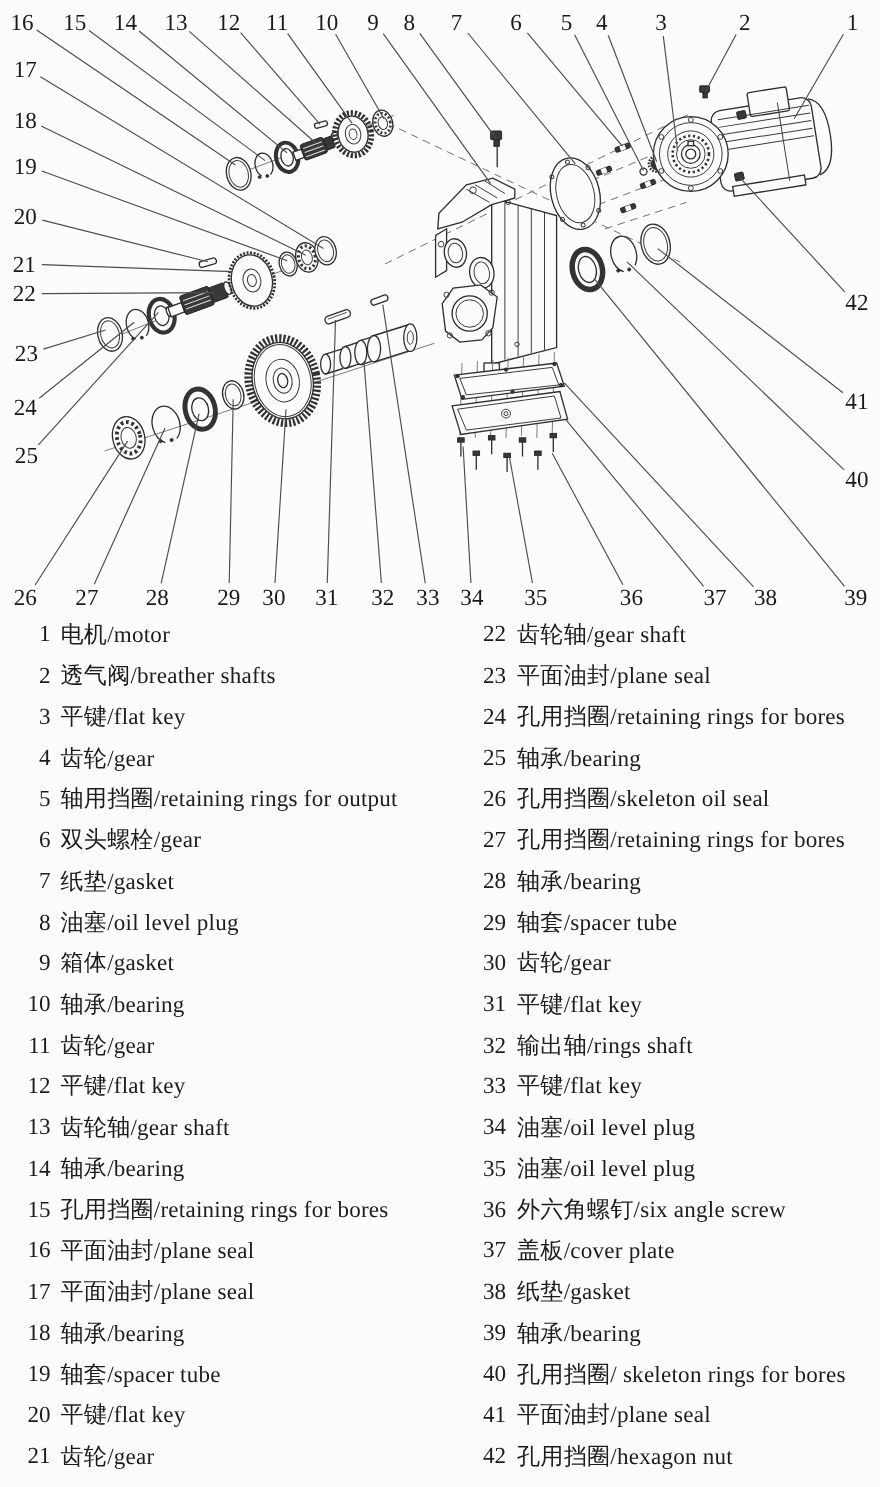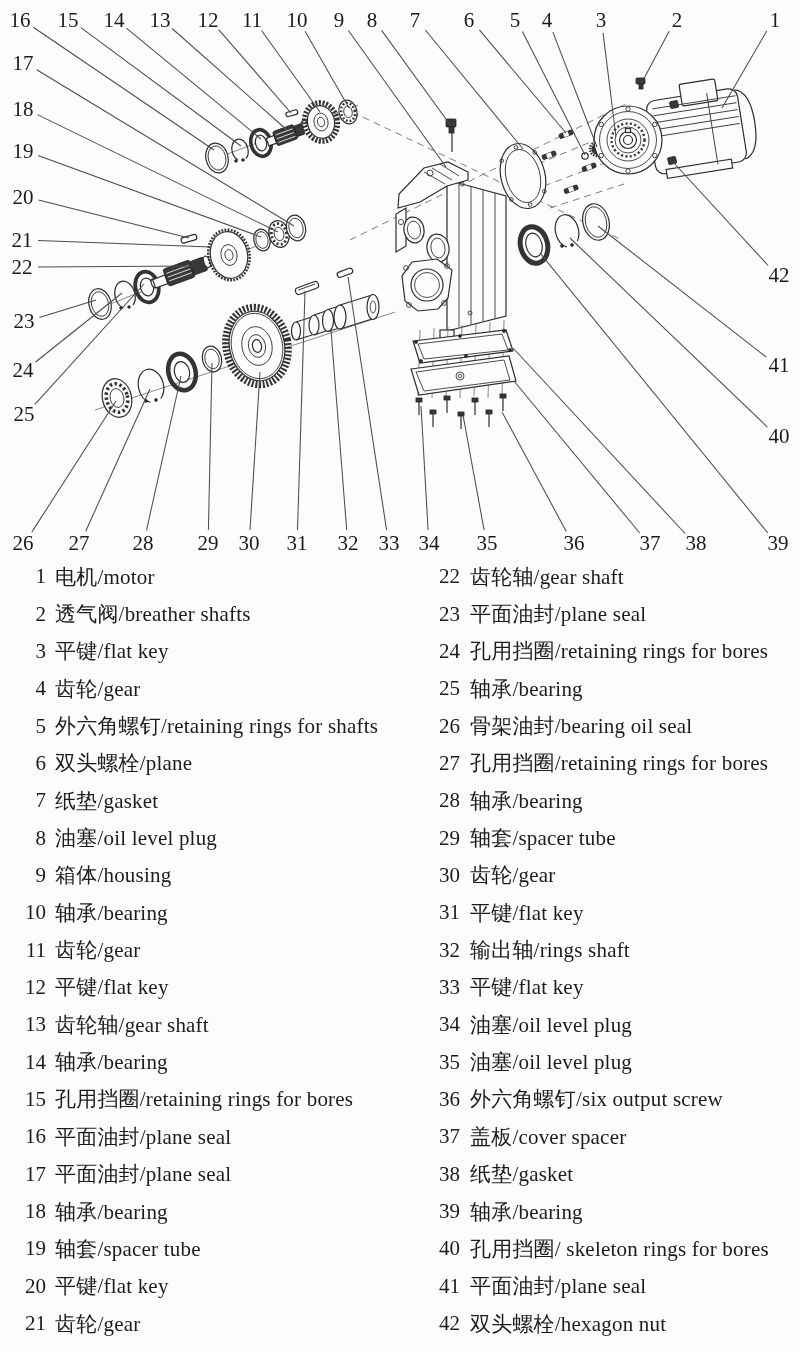--- a/index.html
+++ b/index.html
@@ -469,37 +469,37 @@
         <div class="prow">
           <span class="pnum">3</span>
           <span class="plabel">平键/flat key</span>
         </div>
         <div class="prow">
           <span class="pnum">4</span>
           <span class="plabel">齿轮/gear</span>
         </div>
         <div class="prow">
           <span class="pnum">5</span>
-          <span class="plabel">外六角螺钉/retaining rings for shafts</span>
+          <span class="plabel">轴用挡圈/retaining rings for output</span>
         </div>
         <div class="prow">
           <span class="pnum">6</span>
-          <span class="plabel">双头螺栓/plane</span>
+          <span class="plabel">双头螺栓/gear</span>
         </div>
         <div class="prow">
           <span class="pnum">7</span>
           <span class="plabel">纸垫/gasket</span>
         </div>
         <div class="prow">
           <span class="pnum">8</span>
           <span class="plabel">油塞/oil level plug</span>
         </div>
         <div class="prow">
           <span class="pnum">9</span>
-          <span class="plabel">箱体/housing</span>
+          <span class="plabel">箱体/gasket</span>
         </div>
         <div class="prow">
           <span class="pnum">10</span>
           <span class="plabel">轴承/bearing</span>
         </div>
         <div class="prow">
           <span class="pnum">11</span>
           <span class="plabel">齿轮/gear</span>
         </div>
         <div class="prow">
@@ -555,21 +555,21 @@
         <div class="prow">
           <span class="pnum">24</span>
           <span class="plabel">孔用挡圈/retaining rings for bores</span>
         </div>
         <div class="prow">
           <span class="pnum">25</span>
           <span class="plabel">轴承/bearing</span>
         </div>
         <div class="prow">
           <span class="pnum">26</span>
-          <span class="plabel">骨架油封/bearing oil seal</span>
+          <span class="plabel">孔用挡圈/skeleton oil seal</span>
         </div>
         <div class="prow">
           <span class="pnum">27</span>
           <span class="plabel">孔用挡圈/retaining rings for bores</span>
         </div>
         <div class="prow">
           <span class="pnum">28</span>
           <span class="plabel">轴承/bearing</span>
         </div>
         <div class="prow">
@@ -595,42 +595,42 @@
         <div class="prow">
           <span class="pnum">34</span>
           <span class="plabel">油塞/oil level plug</span>
         </div>
         <div class="prow">
           <span class="pnum">35</span>
           <span class="plabel">油塞/oil level plug</span>
         </div>
         <div class="prow">
           <span class="pnum">36</span>
-          <span class="plabel">外六角螺钉/six output screw</span>
+          <span class="plabel">外六角螺钉/six angle screw</span>
         </div>
         <div class="prow">
           <span class="pnum">37</span>
-          <span class="plabel">盖板/cover spacer</span>
+          <span class="plabel">盖板/cover plate</span>
         </div>
         <div class="prow">
           <span class="pnum">38</span>
           <span class="plabel">纸垫/gasket</span>
         </div>
         <div class="prow">
           <span class="pnum">39</span>
           <span class="plabel">轴承/bearing</span>
         </div>
         <div class="prow">
           <span class="pnum">40</span>
           <span class="plabel">孔用挡圈/ skeleton rings for bores</span>
         </div>
         <div class="prow">
           <span class="pnum">41</span>
           <span class="plabel">平面油封/plane seal</span>
         </div>
         <div class="prow">
           <span class="pnum">42</span>
-          <span class="plabel">双头螺栓/hexagon nut</span>
+          <span class="plabel">孔用挡圈/hexagon nut</span>
         </div>
       </div>
 </div>
 
 </div>
 
 </body></html>

